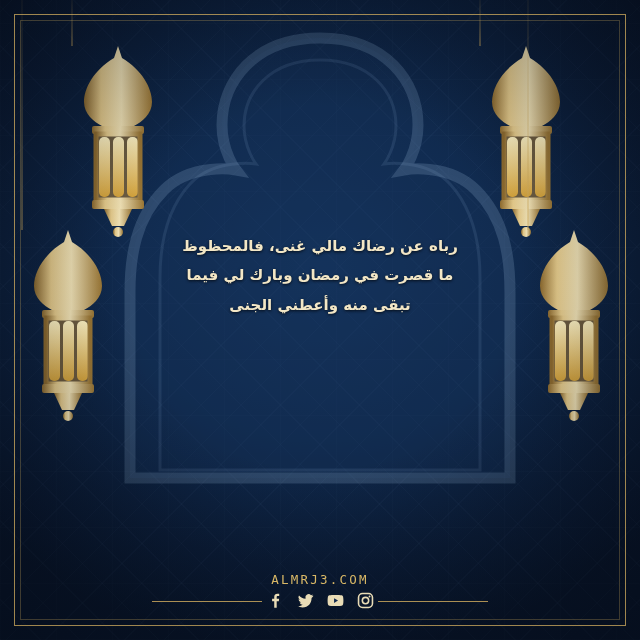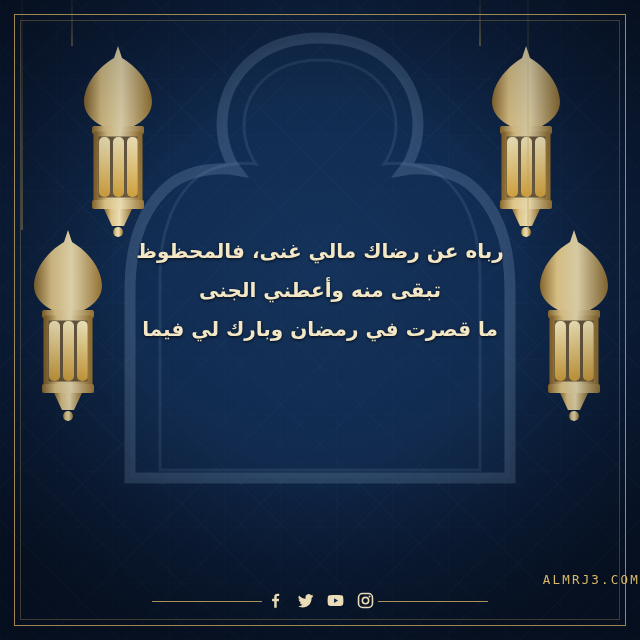--- a/index.html
+++ b/index.html
@@ -82,33 +82,33 @@
   
   .quote {
     position: absolute;
     left: 120px;
     top: 232px;
     width: 400px;
     text-align: center;
     direction: rtl;
     color: #f3e7c6;
     font-family: "DejaVu Sans", sans-serif;
-    font-size: 20px;
+    font-size: 15px;
     line-height: 1.95;
     font-weight: bold;
     letter-spacing: 0.4px;
     text-shadow: 0 1px 3px rgba(0,0,0,0.75);
   }
 
   
   .site-name {
     position: absolute;
     left: 0; right: 0;
     top: 572px;
-    text-align: right;
+    text-align: center;
     color: #d9b866;
     font-family: "DejaVu Sans Mono", monospace;
     font-size: 12.5px;
     letter-spacing: 2.2px;
   }
   .footer-rule {
     position: absolute;
     top: 601px;
     height: 1px;
     background: rgba(212,175,95,0.8);
@@ -238,22 +238,22 @@
         <path d="M32 165 L60 165 L52 182 L40 182 Z" fill="url(#g1)"></path>
         <circle cx="46" cy="188" r="5" fill="url(#g1)"></circle>
       </svg>
     </div>
   </div>
 
   <div class="vignette"></div>
 
   <div class="quote">
     <div>رباه عن رضاك مالي غنى، فالمحظوظ</div>
+    <div>ما قصرت في رمضان وبارك لي فيما</div>
     <div>تبقى منه وأعطني الجنى</div>
-    <div>ما قصرت في رمضان وبارك لي فيما</div>
   </div>
 
   <div class="site-name">ALMRJ3.COM</div>
   <div class="footer-rule rule-left"></div>
   <div class="footer-rule rule-right"></div>
 
   <div class="social">
     <span class="ico">
       <svg width="19" height="19" viewBox="0 0 24 24" fill="#e9dcb6">
         <path d="M13.5 21v-8h2.7l.4-3.1h-3.1V7.9c0-.9.25-1.5 1.55-1.5h1.65V3.6C16.4 3.55 15.4 3.5 14.3 3.5c-2.3 0-3.9 1.4-3.9 4v2.4H7.7V13h2.7v8z"></path>

